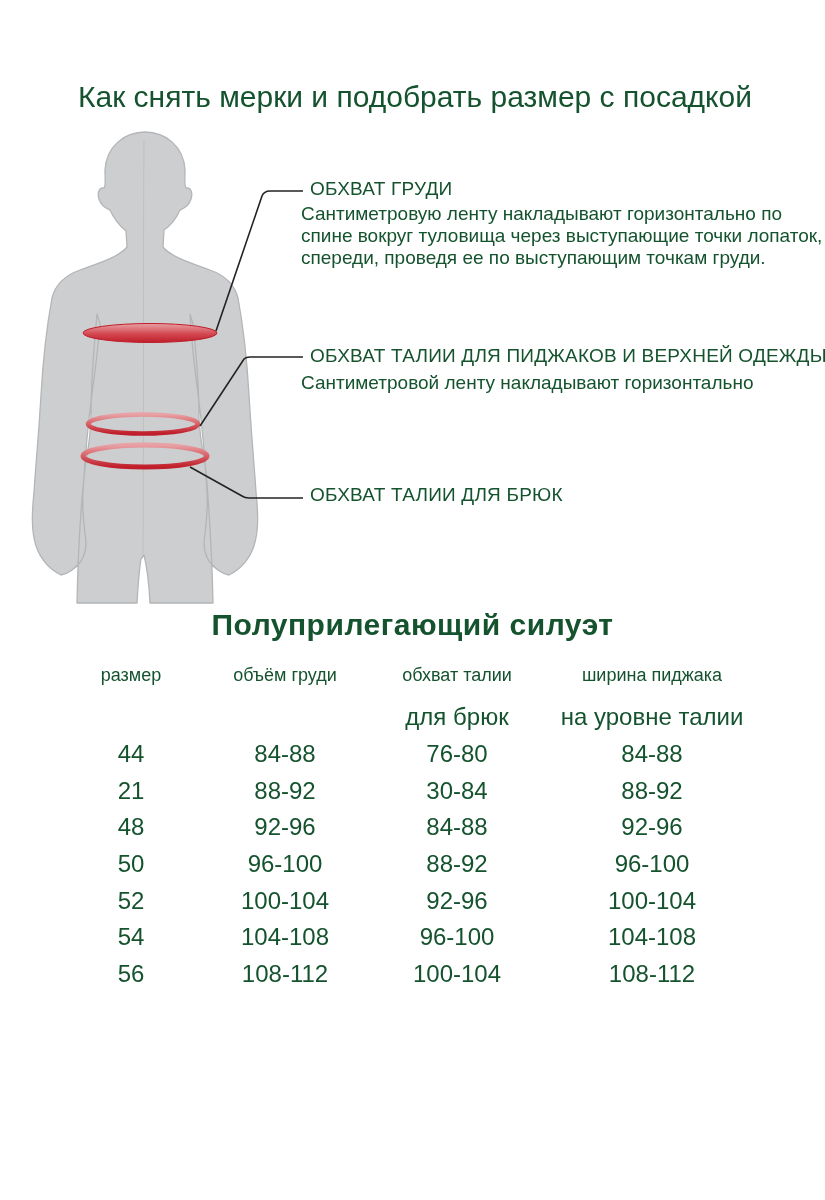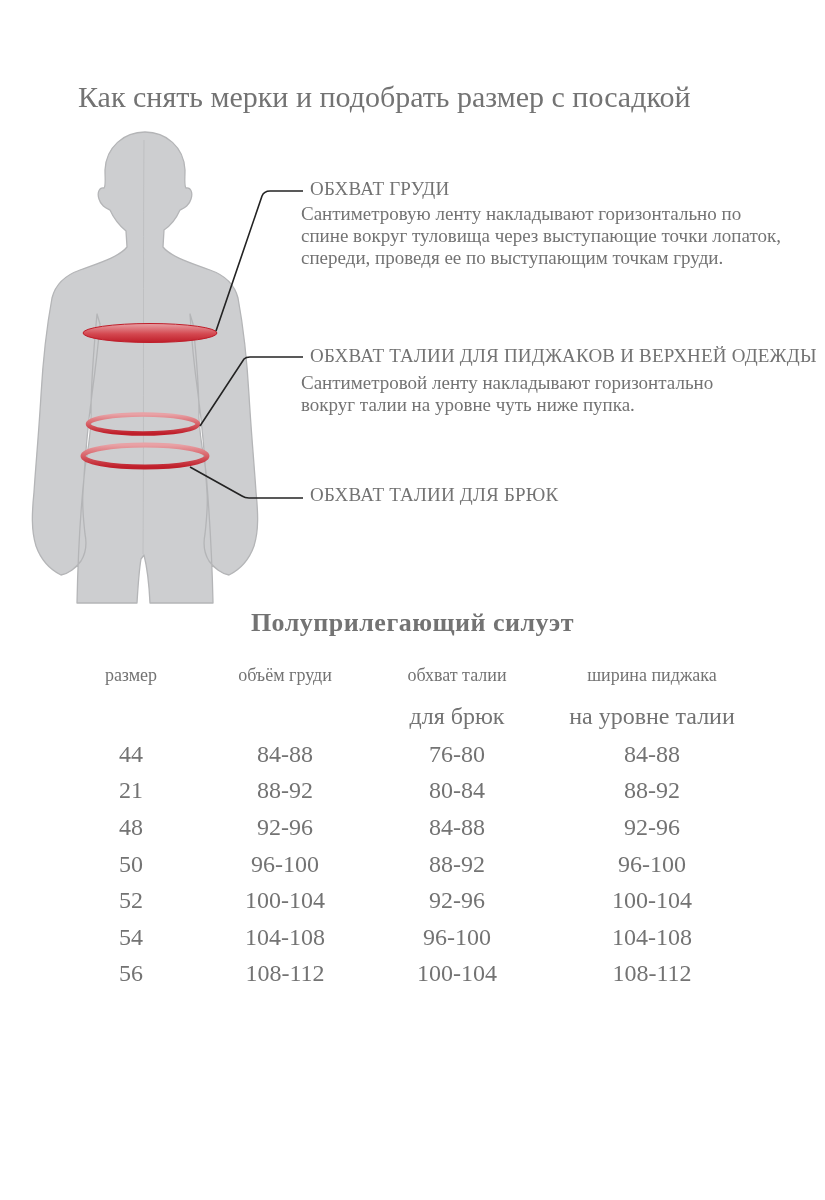--- a/index.html
+++ b/index.html
@@ -1,33 +1,33 @@
 <!DOCTYPE html>
 <html><head>
 <meta charset="utf-8">
 <style>
   html,body{margin:0;padding:0;background:#fff;}
   .page{
     position:relative;width:825px;height:1200px;background:#ffffff;
-    font-family:Liberation Serif, serif;color:#737373;overflow:hidden;
+    font-family:Liberation Sans, sans-serif;color:#14532d;overflow:hidden;
   }
   .page-title{
     position:absolute;left:78px;top:80px;font-size:30px;font-weight:400;
     white-space:nowrap;letter-spacing:0;
   }
   .figure-svg{position:absolute;left:0;top:0;}
   .callout-heading{
     position:absolute;left:310px;font-size:19px;font-weight:400;
     white-space:nowrap;letter-spacing:0.2px;
   }
   .callout-body{position:absolute;left:301px;font-size:19px;line-height:22px;}
   .callout-body div{white-space:nowrap;}
   .table-title{
     position:absolute;left:0;top:608px;width:825px;text-align:center;
-    font-size:26px;font-weight:700;letter-spacing:0.5px;
+    font-size:30px;font-weight:700;letter-spacing:0.5px;
   }
   .size-table{
     position:absolute;left:60px;top:665px;width:698px;
     display:grid;grid-template-columns:142px 166px 178px 212px;
   }
   .size-table .th1{height:38px;font-size:18px;display:flex;align-items:flex-start;justify-content:center;}
   .size-table .th2{height:33px;font-size:24px;display:flex;align-items:flex-start;justify-content:center;text-align:center;}
   .size-table .td{height:36.6px;font-size:24px;display:flex;align-items:center;justify-content:center;}
   .trow{display:contents;}
 </style>
@@ -115,21 +115,20 @@
   <div class="callout-heading" style="top:178px">ОБХВАТ ГРУДИ</div>
   <div class="callout-body" style="top:203px">
     <div>Сантиметровую ленту накладывают горизонтально по</div>
     <div>спине вокруг туловища через выступающие точки лопаток,</div>
     <div>спереди, проведя ее по выступающим точкам груди.</div>
   </div>
 
   <div class="callout-heading" style="top:345px">ОБХВАТ ТАЛИИ ДЛЯ ПИДЖАКОВ И ВЕРХНЕЙ ОДЕЖДЫ</div>
   <div class="callout-body" style="top:372px">
     <div>Сантиметровой  ленту накладывают горизонтально</div>
-    <div>вокруг талии на уровне чуть ниже пупка.</div>
   </div>
 
   <div class="callout-heading" style="top:484px">ОБХВАТ ТАЛИИ ДЛЯ БРЮК</div>
 
   <div class="table-title">Полуприлегающий силуэт</div>
 
   <div class="size-table">
     <div class="trow">
       <div class="th1">размер</div>
       <div class="th1">объём груди</div>
@@ -145,21 +144,21 @@
 
     <div class="trow">
       <div class="td">44</div>
       <div class="td">84-88</div>
       <div class="td">76-80</div>
       <div class="td">84-88</div>
     </div>
     <div class="trow">
       <div class="td">21</div>
       <div class="td">88-92</div>
-      <div class="td">80-84</div>
+      <div class="td">30-84</div>
       <div class="td">88-92</div>
     </div>
     <div class="trow">
       <div class="td">48</div>
       <div class="td">92-96</div>
       <div class="td">84-88</div>
       <div class="td">92-96</div>
     </div>
     <div class="trow">
       <div class="td">50</div>

